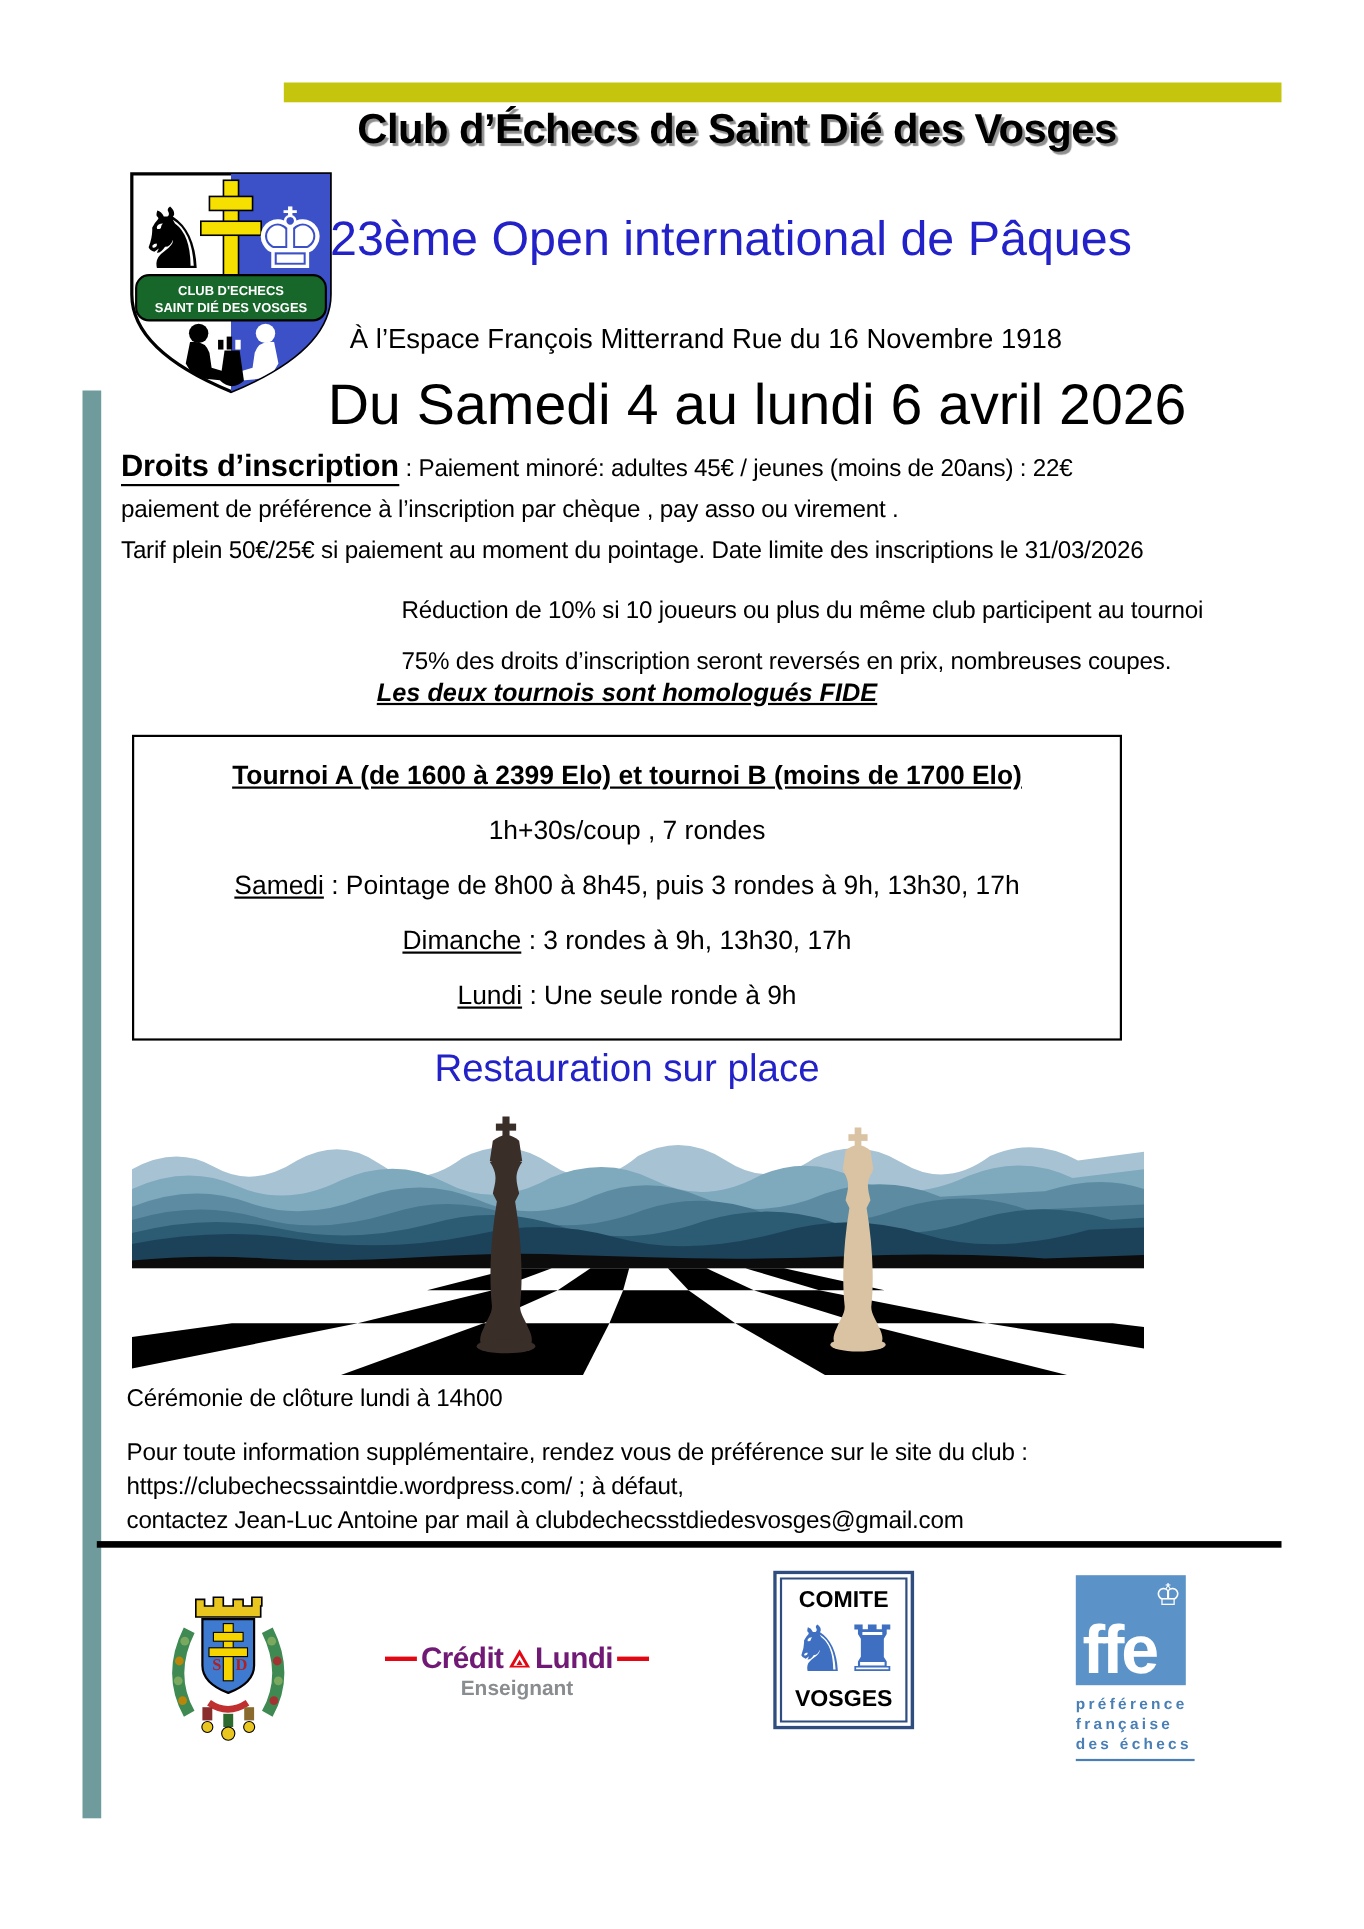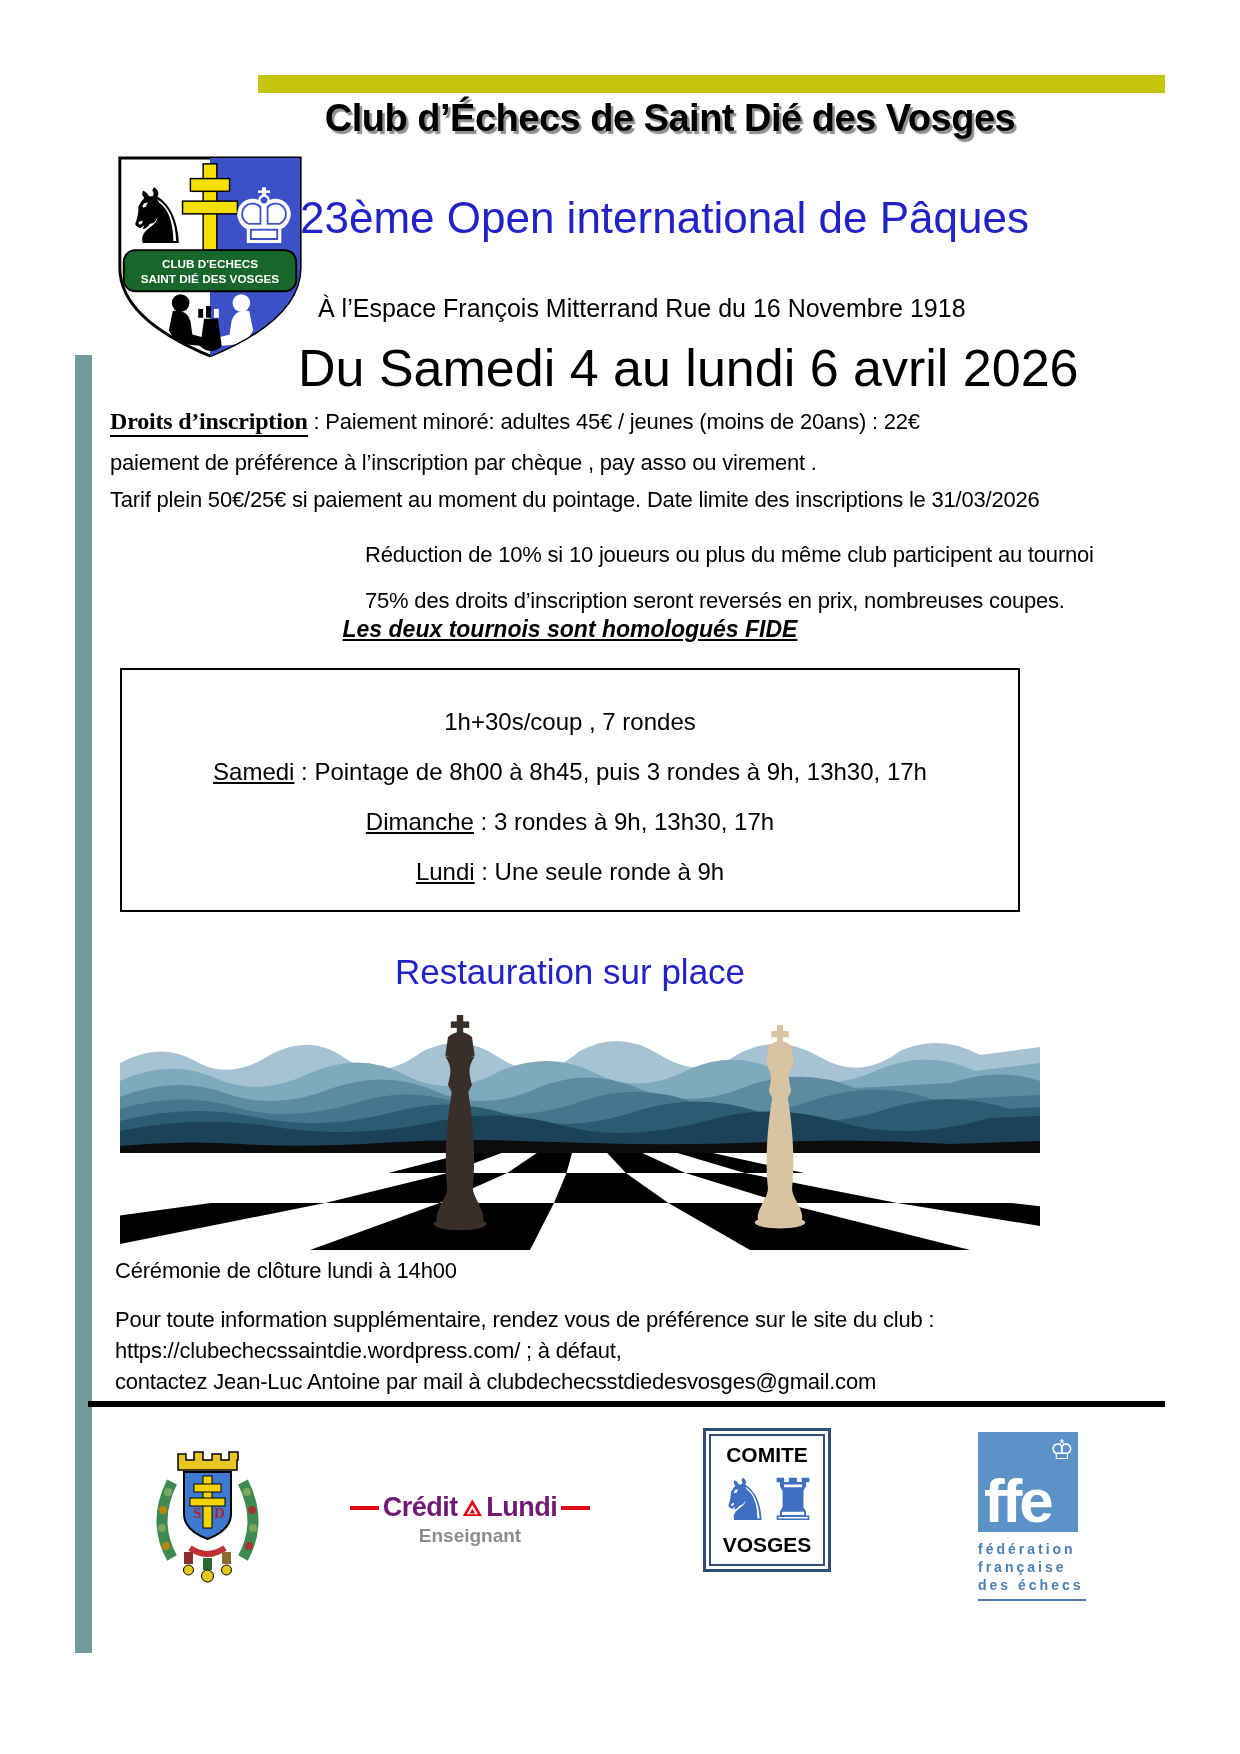--- a/index.html
+++ b/index.html
@@ -23,21 +23,21 @@
   .dates{left:298px;top:338px;font-size:52px;color:#000000;}
 
   .teal-bar{left:75px;top:355px;width:17px;height:1298px;background:#6f9b9d;}
 
   .body-text{font-size:22px;letter-spacing:-0.2px;}
   .t-line1{left:110px;top:408px;}
   .t-line2{left:110px;top:450px;}
   .t-line3{left:110px;top:487px;}
   .t-reduction{left:365px;top:542px;}
   .t-prizes{left:365px;top:588px;}
-  .heading-u{font-weight:bold;font-size:24px;border-bottom:2.5px solid #000;padding-bottom:1px;font-family:Liberation Serif, serif;}
+  .heading-u{font-weight:bold;font-size:28px;border-bottom:2.5px solid #000;padding-bottom:1px;}
   .u{text-decoration:underline;}
 
   .fide{left:120px;top:616px;width:900px;text-align:center;
         font-size:23px;font-weight:bold;font-style:italic;}
   .fide span{text-decoration:underline;}
 
   .tourn-box{
     left:120px;top:668px;width:896px;border:2px solid #000;
     text-align:center;font-size:24px;padding:16px 0 24px 0;background:#fff;
   }
@@ -138,20 +138,23 @@
   <div class="abs body-text t-line2 nowrap">paiement de préférence à l’inscription par chèque , pay asso ou virement .</div>
   <div class="abs body-text t-line3 nowrap">Tarif plein 50€/25€ si paiement au moment du pointage. Date limite des inscriptions le 31/03/2026</div>
   <div class="abs body-text t-reduction nowrap">Réduction de 10% si 10 joueurs ou plus du même club participent au tournoi</div>
   <div class="abs body-text t-prizes nowrap">75% des droits d’inscription seront reversés en prix, nombreuses coupes.</div>
 
   <div class="abs fide">
     <span>Les deux tournois sont homologués FIDE</span>
   </div>
 
   <div class="abs tourn-box">
+    <div class="title">
+      <span>Tournoi A (de 1600 à 2399 Elo) et tournoi B (moins de 1700 Elo)</span>
+    </div>
     <div class="row">1h+30s/coup , 7 rondes</div>
     <div class="row">
       <span class="u">Samedi</span><span> : Pointage de 8h00 à 8h45, puis 3 rondes à 9h, 13h30, 17h</span>
     </div>
     <div class="row">
       <span class="u">Dimanche</span><span> : 3 rondes à 9h, 13h30, 17h</span>
     </div>
     <div class="row">
       <span class="u">Lundi</span><span> : Une seule ronde à 9h</span>
     </div>
@@ -272,19 +275,19 @@
     <div class="pieces">♞♜</div>
     <div class="label">VOSGES</div>
   </div>
 
   <div class="abs ffe">
     <div class="ffe-square">
       <span class="ffe-king">♔</span>
       <span class="ffe-acronym">ffe</span>
     </div>
     <div class="ffe-caption">
-      <div>fédération</div>
+      <div>préférence</div>
       <div>française</div>
       <div>des échecs</div>
     </div>
   </div>
 
 </div>
 
 </body></html>

